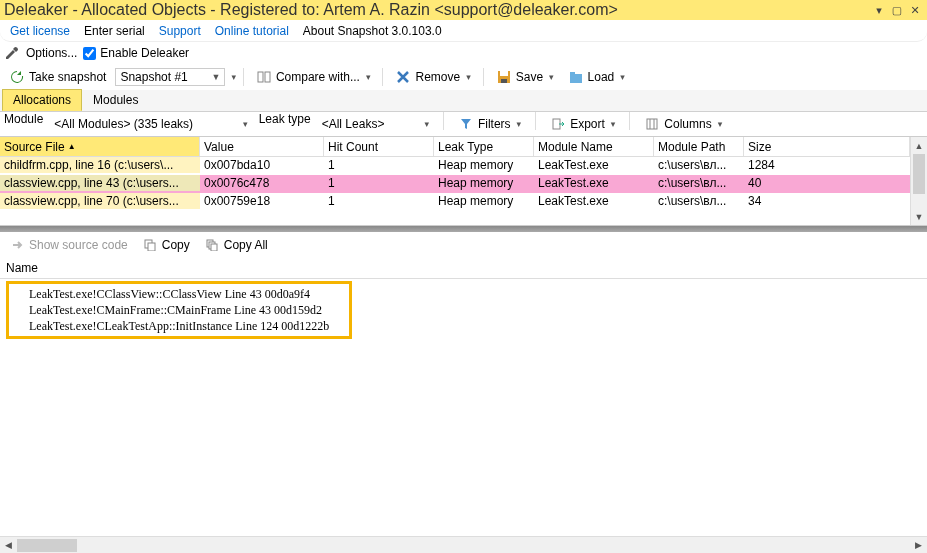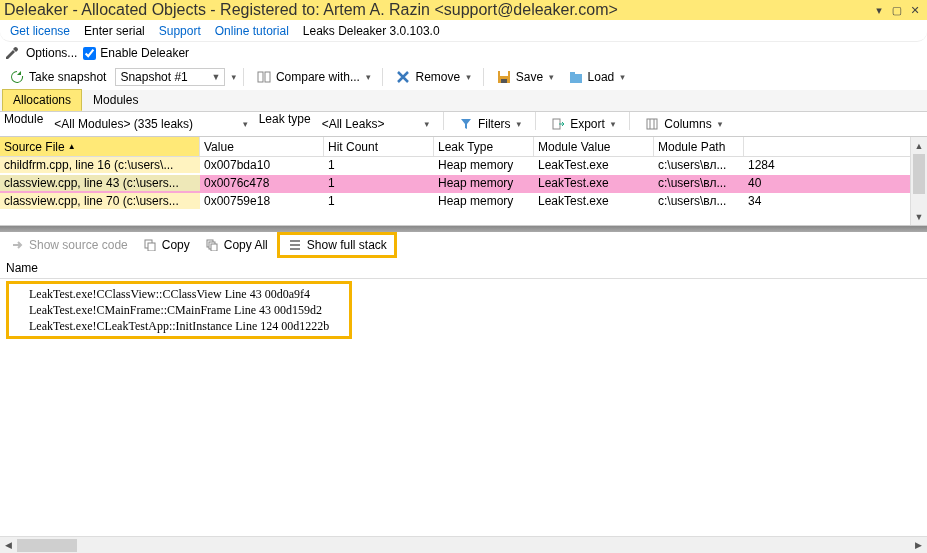--- a/index.html
+++ b/index.html
@@ -61,21 +61,21 @@
     <div class="titlebar-btn">▢</div>
     <div class="titlebar-btn">✕</div>
   </div>
 </div>
 
 <div class="menubar">
   <span class="menulink">Get license</span>
   <span class="menutext">Enter serial</span>
   <span class="menulink">Support</span>
   <span class="menulink">Online tutorial</span>
-  <span class="menutext">Leaks Deleaker 3.0.103.0</span>
+  <span class="menutext">About Snapshot 3.0.103.0</span>
 </div>
 
 <div class="optionsbar">
   <span class="tool-icon">
     <svg width="14" height="14" viewBox="0 0 14 14">
         <path d="M10 1l-2 2 3 3 2-2a3 3 0 00-3-3zM8 4L1 11v2h2l7-7z" fill="#555"></path>
       </svg>
   </span>
   <span>Options...</span>
   <label class="checkbox-wrap">
@@ -200,22 +200,23 @@
 <div class="grid-wrap">
   <div class="grid-main">
     <div class="grid-header">
       <div class="gh sorted" style="width:200px">
         <span>Source File</span>
         <span style="font-size:8px">▲</span>
       </div>
       <div class="gh" style="width:124px">Value</div>
       <div class="gh" style="width:110px">Hit Count</div>
       <div class="gh" style="width:100px">Leak Type</div>
-      <div class="gh" style="width:120px">Module Value</div>
+      <div class="gh" style="width:120px">Module Name</div>
       <div class="gh" style="width:90px">Module Path</div>
+      <div class="gh" style="flex:1">Size</div>
     </div>
     <div class="grid-row">
       <div class="gc sortcol" style="width:200px">childfrm.cpp, line 16 (c:\users\...</div>
       <div class="gc" style="width:124px">0x007bda10</div>
       <div class="gc" style="width:110px">1</div>
       <div class="gc" style="width:100px">Heap memory</div>
       <div class="gc" style="width:120px">LeakTest.exe</div>
       <div class="gc" style="width:90px">c:\users\вл...</div>
       <div class="gc" style="flex:1">1284</div>
     </div>
@@ -268,32 +269,20 @@
   <div class="tb-btn">
     <span class="tool-icon">
       <svg width="12" height="12" viewBox="0 0 12 12">
           <rect x="1" y="1" width="6" height="7" fill="none" stroke="#888"></rect>
           <rect x="3" y="3" width="6" height="7" fill="#fff" stroke="#888"></rect>
           <rect x="5" y="5" width="6" height="7" fill="#fff" stroke="#888"></rect>
         </svg>
     </span>
     <span>Copy All</span>
   </div>
-  <div class="hl-box">
-    <div class="tb-btn">
-      <span class="tool-icon">
-        <svg width="12" height="12" viewBox="0 0 12 12">
-            <rect x="1" y="1" width="10" height="2" fill="#888"></rect>
-            <rect x="1" y="5" width="10" height="2" fill="#888"></rect>
-            <rect x="1" y="9" width="10" height="2" fill="#888"></rect>
-          </svg>
-      </span>
-      <span>Show full stack</span>
-    </div>
-  </div>
 </div>
 
 <div class="name-header">Name</div>
 <div class="stack-pane">
   <div class="stack-hl">
     <div class="stack-line">LeakTest.exe!CClassView::CClassView Line 43 00d0a9f4</div>
     <div class="stack-line">LeakTest.exe!CMainFrame::CMainFrame Line 43 00d159d2</div>
     <div class="stack-line">LeakTest.exe!CLeakTestApp::InitInstance Line 124 00d1222b</div>
   </div>
 </div>

